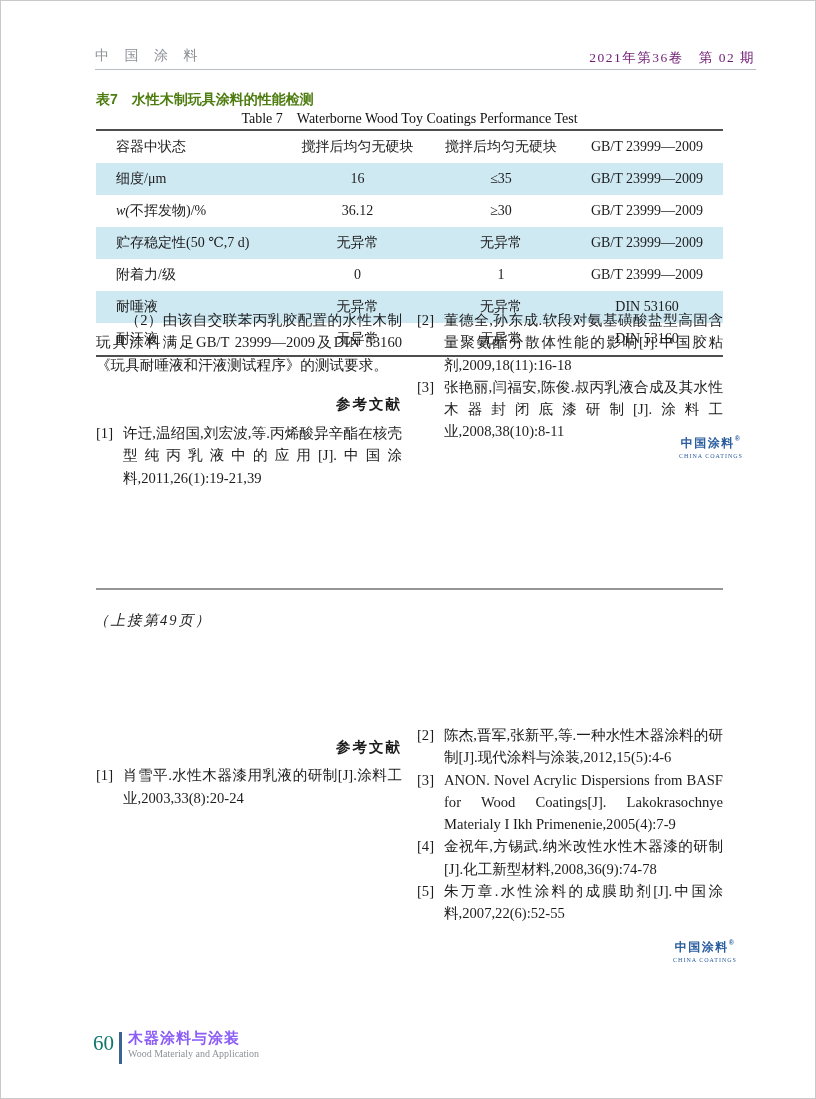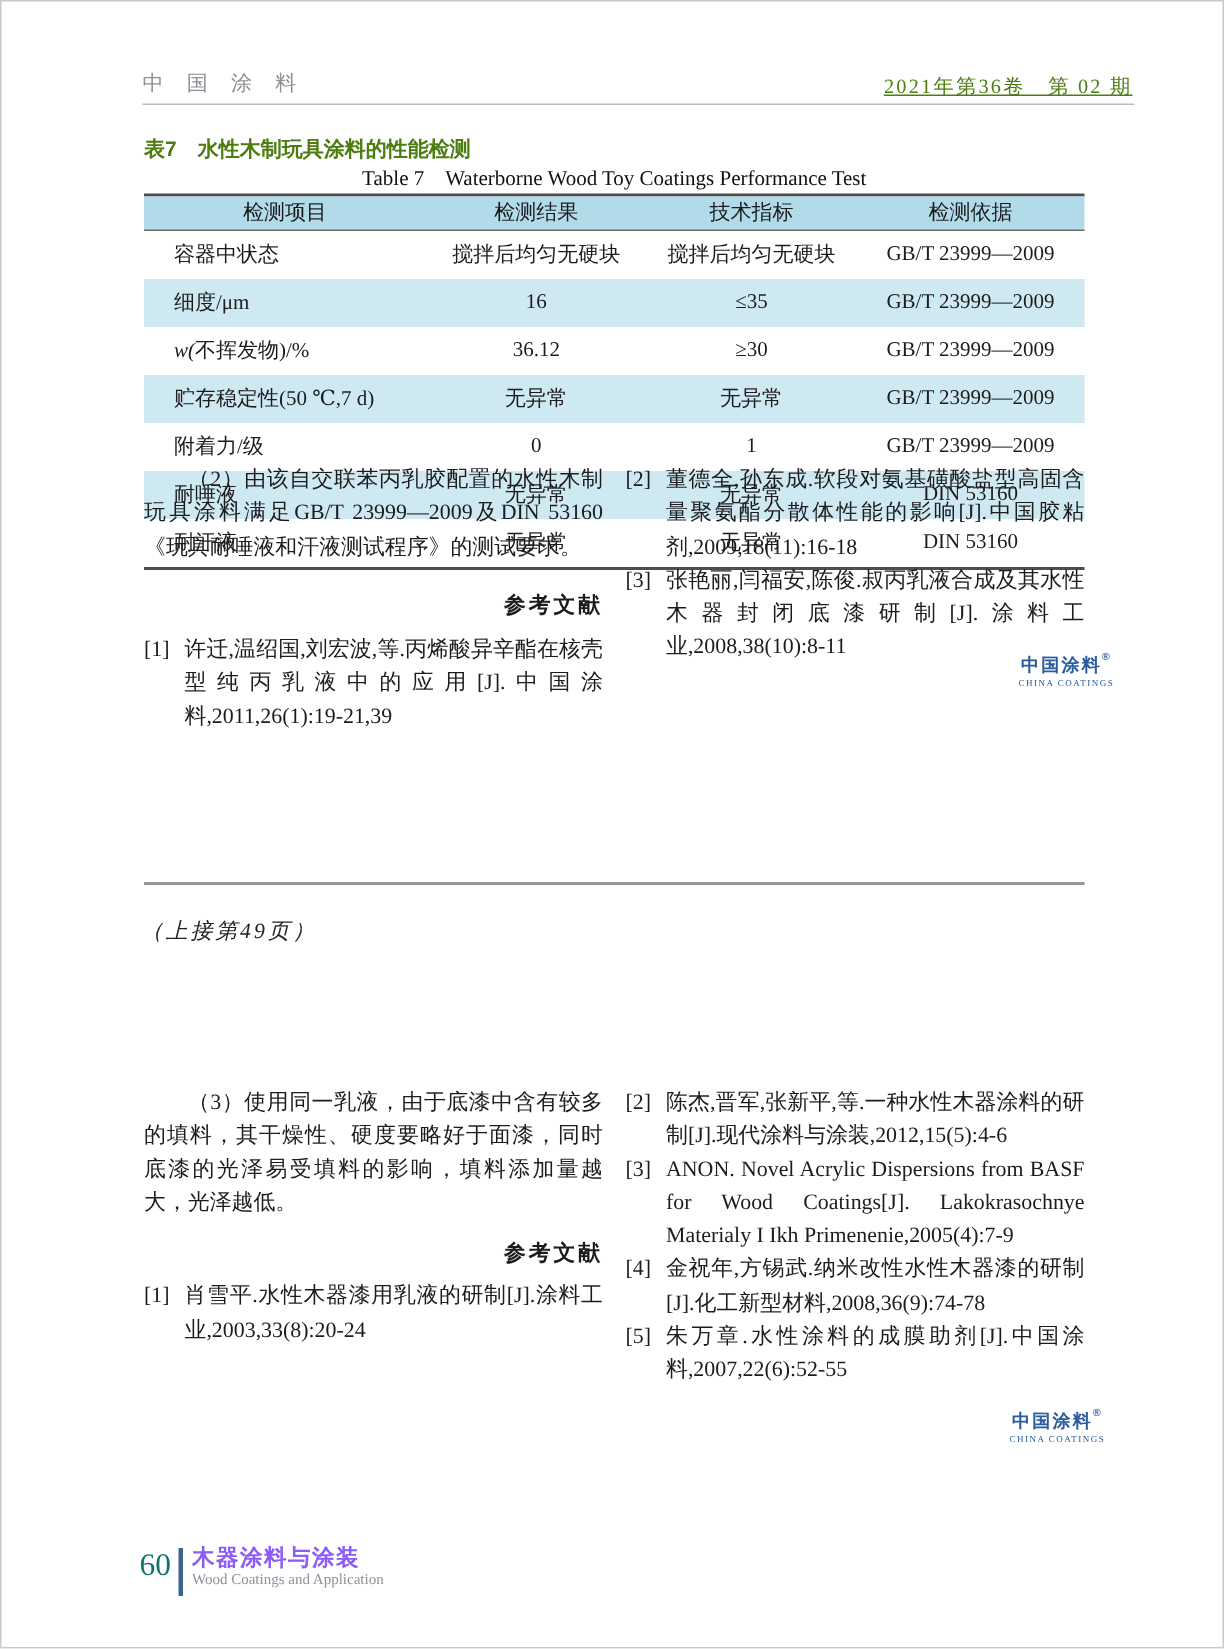--- a/index.html
+++ b/index.html
@@ -4,21 +4,21 @@
 <style>
   * { margin:0; padding:0; box-sizing:border-box; }
   html,body { background:#e9e9e9; }
   .page {
     position:relative; width:816px; height:1099px; margin:0 auto;
     background:#ffffff; border:1px solid #c9c9c9; overflow:hidden;
     font-family:"Liberation Serif","DejaVu Serif",serif; color:#1c1c1c;
   }
   
   .run-head-left { position:absolute; left:94px; top:46px; font-size:14px; color:#8b9096; letter-spacing:6px; }
-  .run-head-right { position:absolute; right:60px; top:48px; font-size:13.5px; color:#4d7c0f; letter-spacing:1.5px;text-decoration:underline; }
+  .run-head-right { position:absolute; right:60px; top:48px; font-size:13.5px; color:#701a75; letter-spacing:1.5px; }
   .run-head-rule { position:absolute; left:94px; top:68px; width:661px; height:1px; background:#b8bdc3; }
   
   .tbl-title-zh { position:absolute; left:95px; top:90px; width:627px; text-align:left;
     font-family:"Liberation Sans","DejaVu Sans",sans-serif; font-weight:bold; font-size:14px; color:#4d7c0f; }
   .tbl-title-en { position:absolute; left:95px; top:109px; width:627px; text-align:center;
     font-weight:normal; font-size:14px; color:#111; }
   .perf-table { position:absolute; left:95px; top:128px; width:627px;
     border-top:2px solid #4e4e4e; border-bottom:2px solid #4e4e4e; font-size:14px; }
   .t-row { display:flex; align-items:center; height:32px; }
   .t-row.t-head { height:23px; background:#b2dbe9; border-bottom:1px solid #6d6d6d; }
@@ -70,26 +70,20 @@
 <div class="page">
 
   <div class="run-head-left">中 国 涂 料</div>
   <div class="run-head-right">2021年第36卷　第 02 期</div>
   <div class="run-head-rule"></div>
 
   <div class="tbl-title-zh">表7　水性木制玩具涂料的性能检测</div>
   <div class="tbl-title-en">Table 7　Waterborne Wood Toy Coatings Performance Test</div>
 
   <div class="perf-table">
-    <div class="t-row t-head">
-      <div class="t-cell t-c1">检测项目</div>
-      <div class="t-cell t-c2">检测结果</div>
-      <div class="t-cell t-c3">技术指标</div>
-      <div class="t-cell t-c4">检测依据</div>
-    </div>
     <div class="t-body">
       <div class="t-row">
         <div class="t-cell t-c1">容器中状态</div>
         <div class="t-cell t-c2">搅拌后均匀无硬块</div>
         <div class="t-cell t-c3">搅拌后均匀无硬块</div>
         <div class="t-cell t-c4">GB/T 23999—2009</div>
       </div>
       <div class="t-row">
         <div class="t-cell t-c1">细度/μm</div>
         <div class="t-cell t-c2">16</div>
@@ -151,21 +145,20 @@
 
   <div class="brand brand-1">
     <div class="brand-zh"><span>中国涂料</span><span class="brand-mark">®</span></div>
     <div class="brand-en">CHINA COATINGS</div>
   </div>
 
   <div class="mid-rule"></div>
   <div class="continuation">（上接第49页）</div>
 
   <div class="col sec2-left">
-    <p class="para">（3）使用同一乳液，由于底漆中含有较多的填料，其干燥性、硬度要略好于面漆，同时底漆的光泽易受填料的影响，填料添加量越大，光泽越低。</p>
     <p class="ref-heading">参考文献</p>
     <div class="ref-item">
       <span class="ref-label">[1]</span>
       <span class="ref-text">肖雪平.水性木器漆用乳液的研制[J].涂料工业,2003,33(8):20-24</span>
     </div>
   </div>
 
   <div class="col sec2-right">
     <div class="ref-item">
       <span class="ref-label">[2]</span>
@@ -186,15 +179,15 @@
   </div>
 
   <div class="brand brand-2">
     <div class="brand-zh"><span>中国涂料</span><span class="brand-mark">®</span></div>
     <div class="brand-en">CHINA COATINGS</div>
   </div>
 
   <div class="foot-num">60</div>
   <div class="foot-bar"></div>
   <div class="foot-zh">木器涂料与涂装</div>
-  <div class="foot-en">Wood Coatings and Application</div>
+  <div class="foot-en">Wood Materialy and Application</div>
 
 </div>
 
 </body></html>

